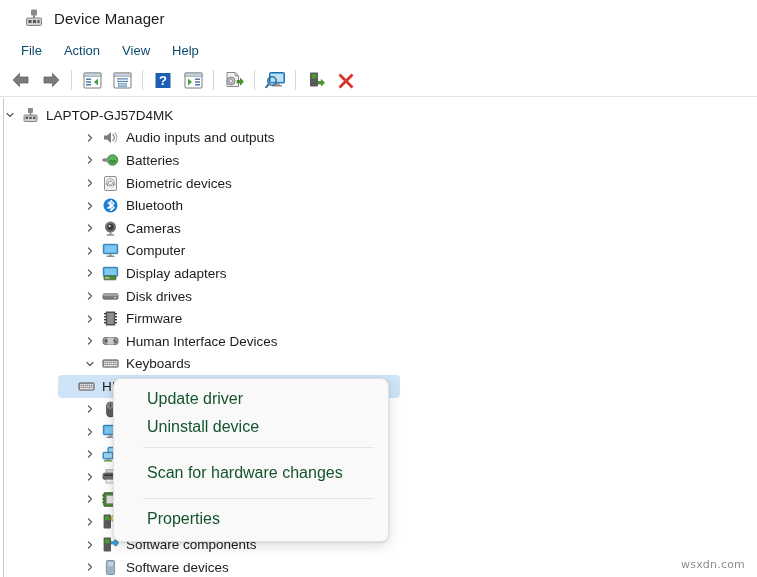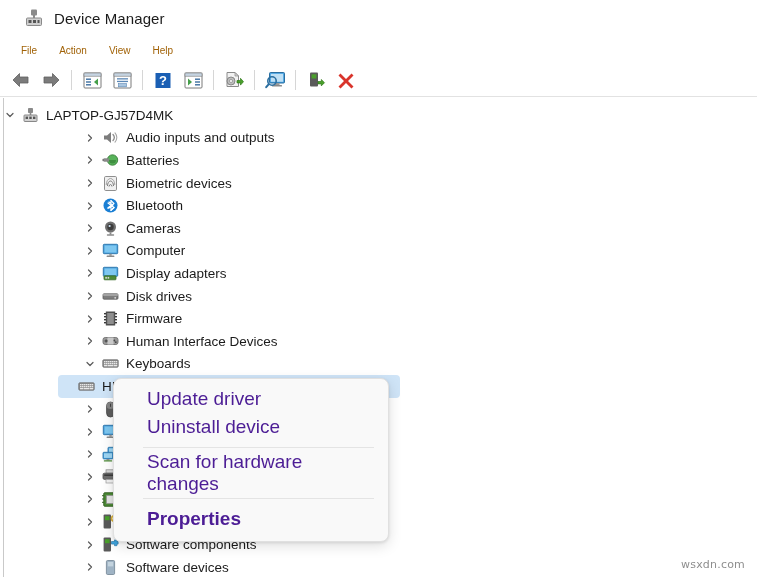--- a/index.html
+++ b/index.html
@@ -25,21 +25,21 @@
 
   
   .menubar{
     height:28px;
     display:flex;align-items:center;
     padding-left:10px;
     background:#ffffff;
     box-sizing:border-box;
   }
   .menu-item{
-    font-size:10px;color:#a16207;
+    font-size:13px;color:#0c4a6e;
     padding:3px 11px;
     border-radius:3px;
     cursor:default;
   }
 
   
   .toolbar{
     height:33px;
     display:flex;align-items:center;
     padding-left:6px;
@@ -106,26 +106,26 @@
     border:1px solid #e0e0e0;
     border-radius:8px;
     box-shadow:0 4px 14px rgba(0,0,0,.13), 0 1px 3px rgba(0,0,0,.10);
     padding:6px 0 8px 0;
     box-sizing:border-box;
   }
   .ctx-item{
     height:28px;
     display:flex;align-items:center;
     padding:0 14px 0 29px;
-    font-size:19px;color:#4c1d95;
+    font-size:16px;color:#14532d;
     cursor:default;
     border-radius:4px;
     margin:0 4px;
   }
-  .ctx-item.bold{font-weight:bold;}
+  .ctx-item.bold{font-weight:normal;}
   .ctx-sep{height:1px;background:#e4e4e4;margin:6px 14px 6px 29px;}
   .ctx-gap{height:5px;}
 
   
   .watermark{
     position:absolute;right:12px;bottom:6px;
     font-size:11px;color:#8e8e8e;
     font-family:"DejaVu Sans",sans-serif;
     letter-spacing:.2px;
   }

